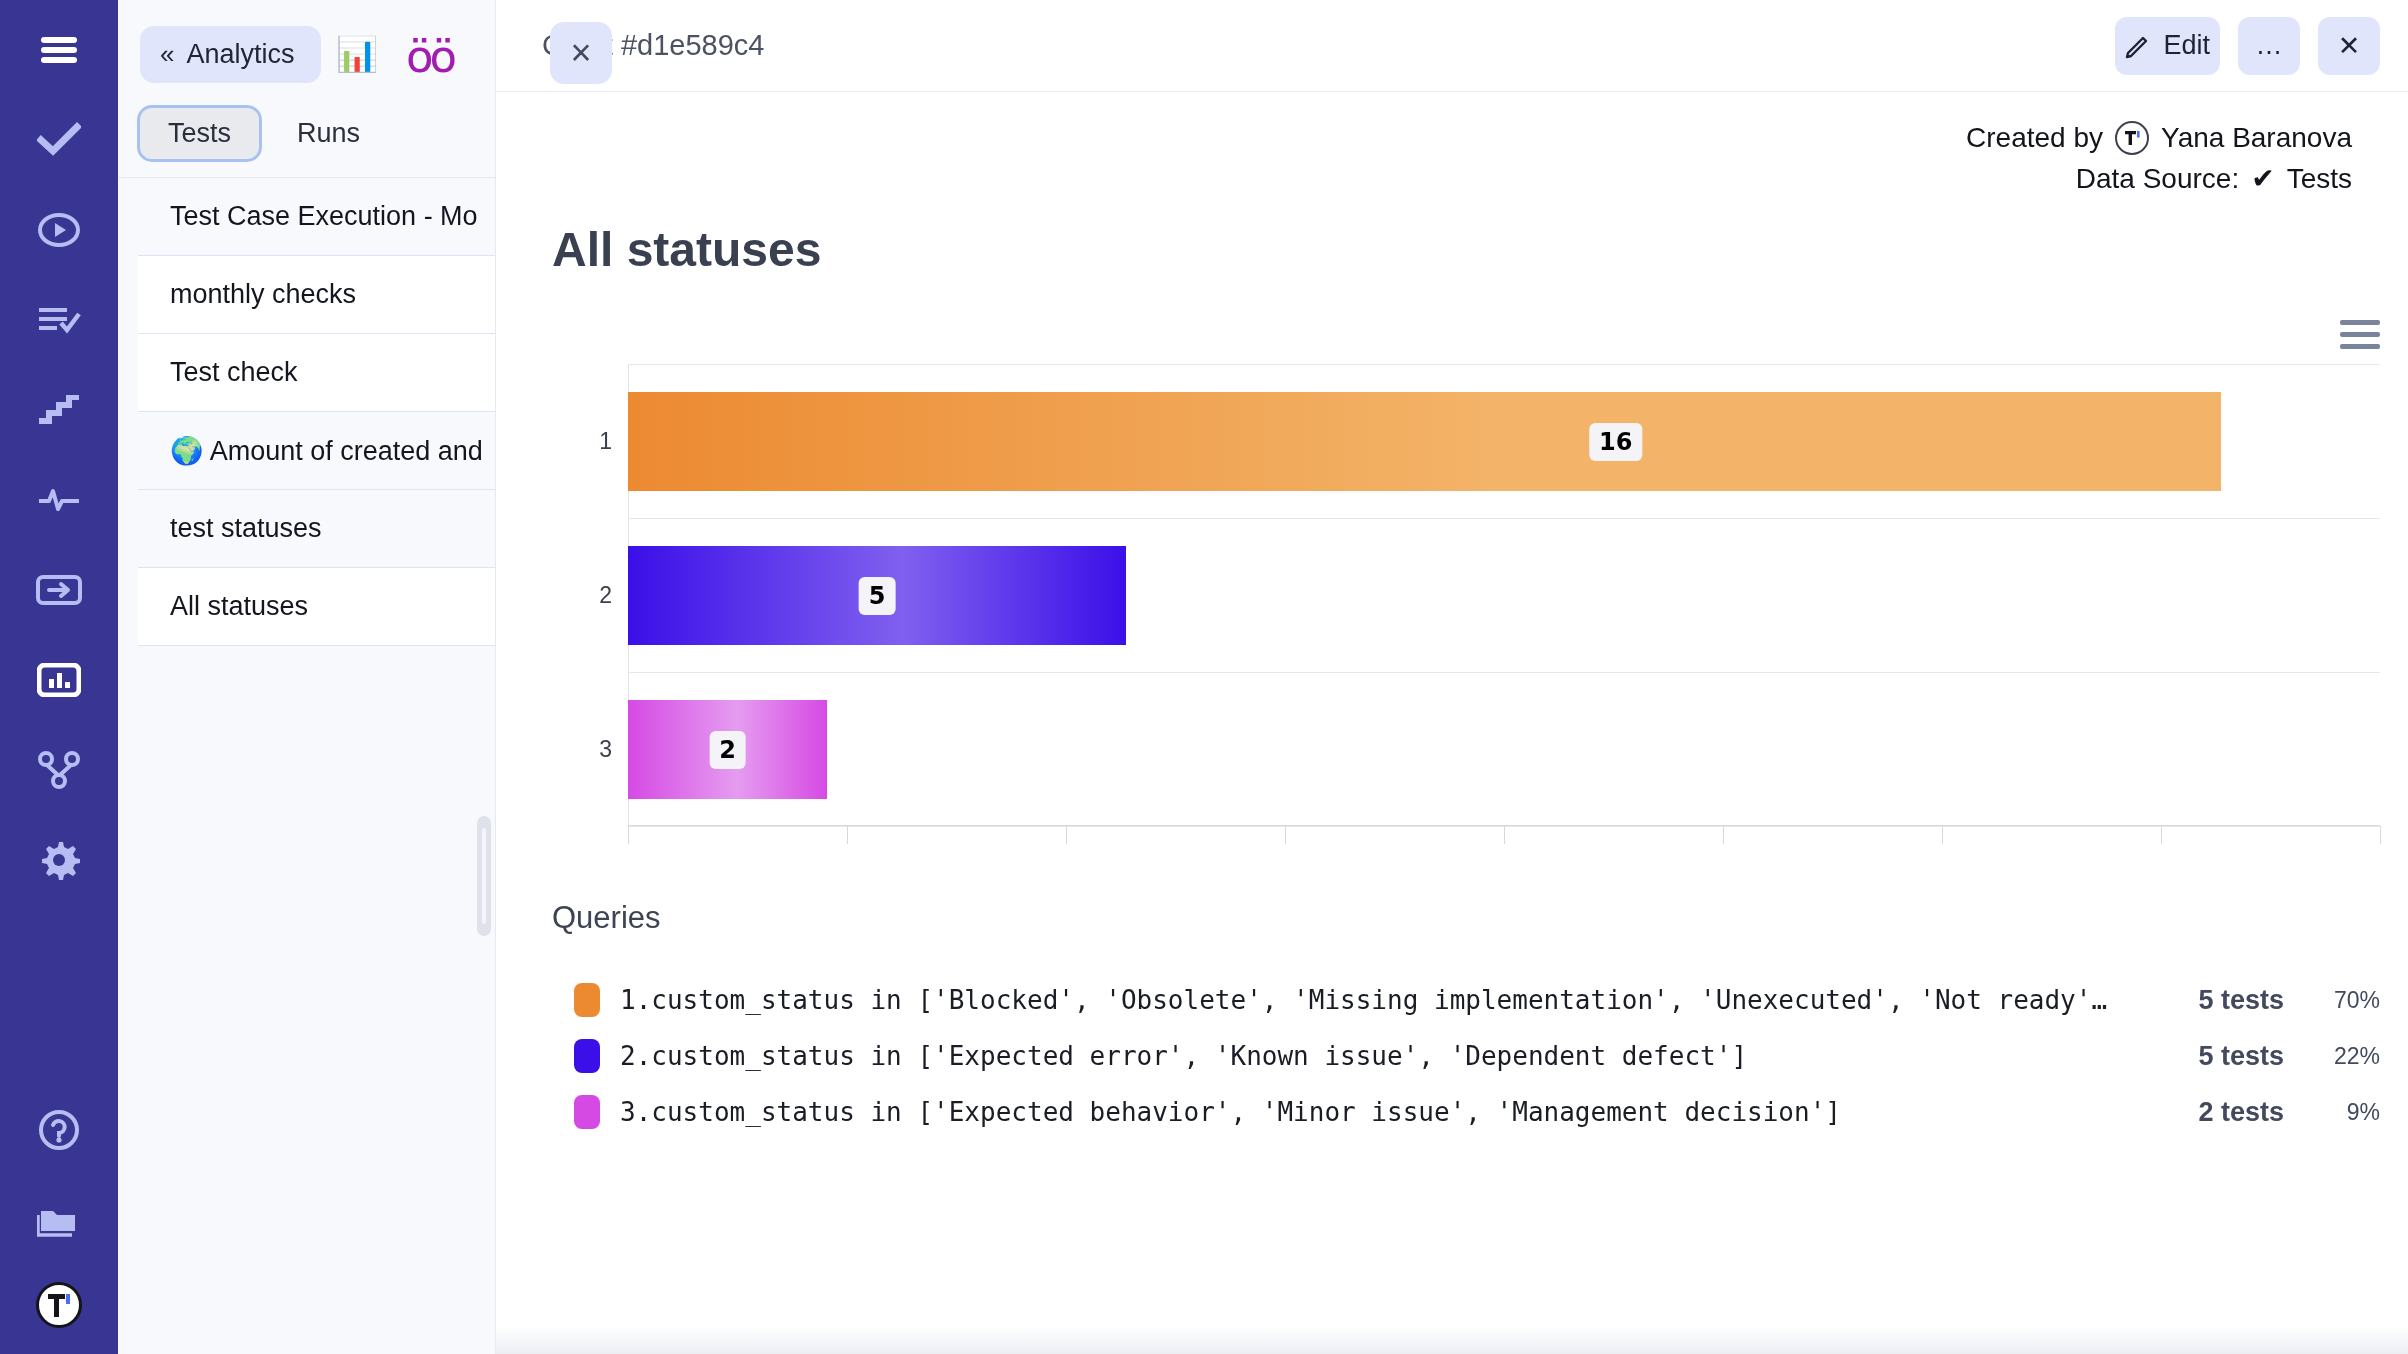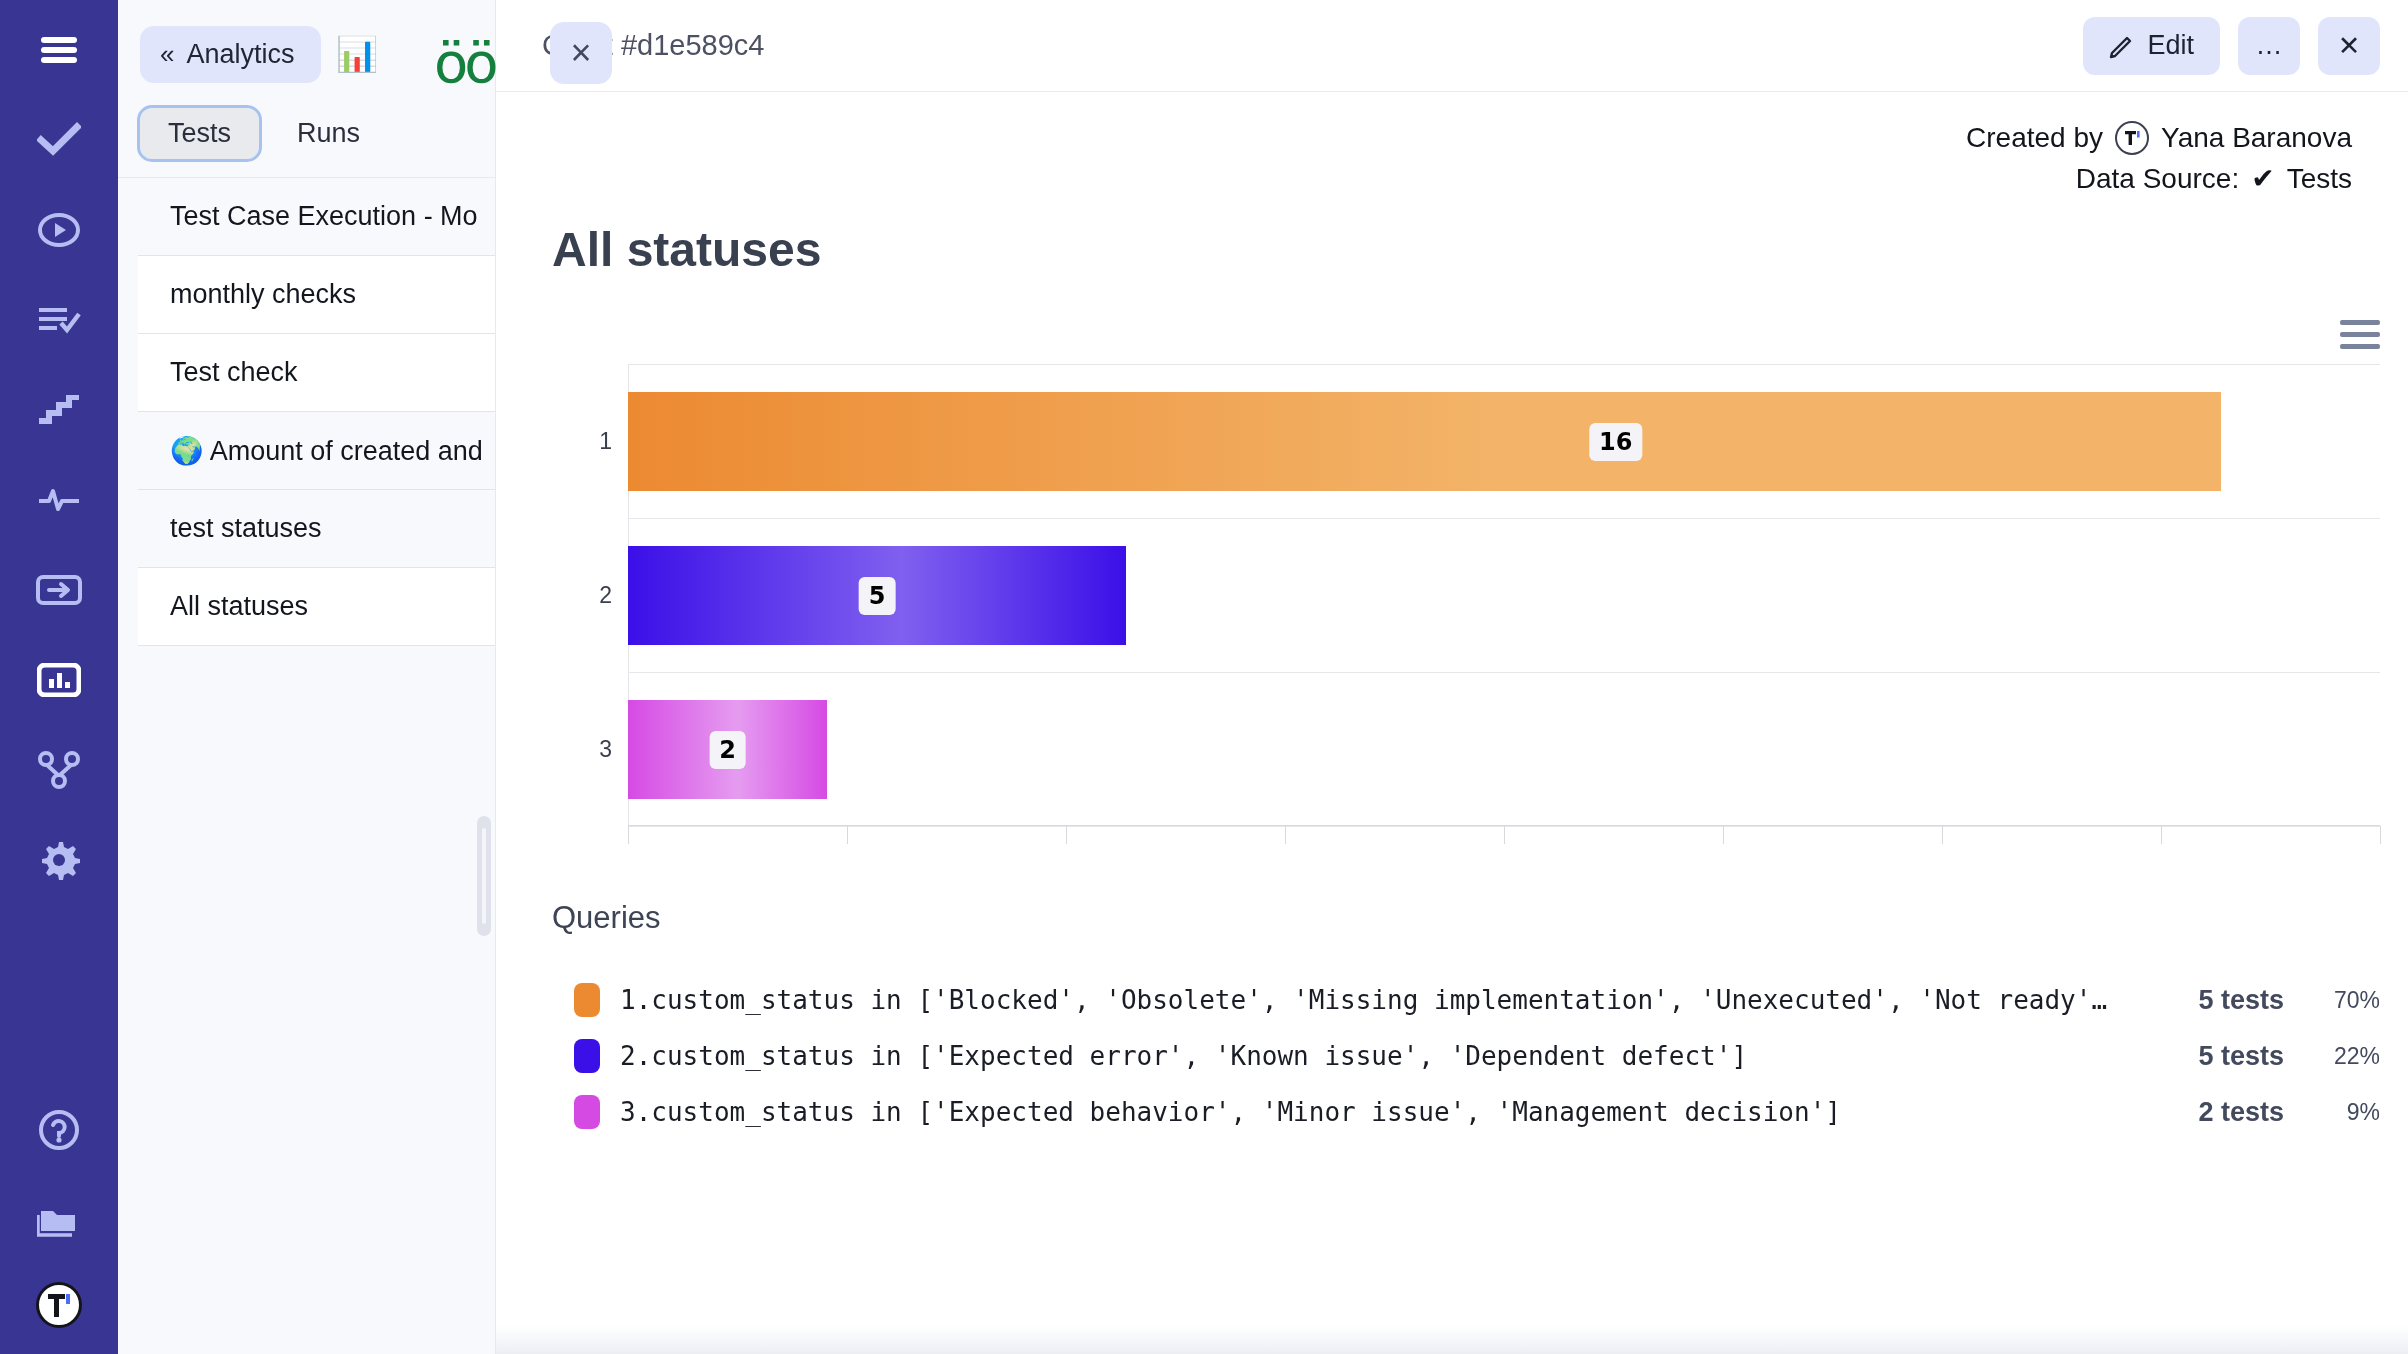--- a/index.html
+++ b/index.html
@@ -50,22 +50,22 @@
   }
   .analytics-btn {
     display: inline-flex; align-items: center; gap: 14px;
     background: #e1e5fb; color: #222634;
     border-radius: 14px; padding: 13px 26px 13px 20px;
     font-size: 27px; cursor: pointer; white-space: nowrap;
   }
   .chev { font-size: 26px; line-height: 1; letter-spacing: -2px; }
   .bar-emoji { font-size: 34px; line-height: 1; margin-left: 6px; }
   .ghost-face {
-    position: absolute; left: 316px; top: 30px;
-    font-size: 56px; color: #15803d; letter-spacing: -4px;
+    position: absolute; left: 288px; top: 30px;
+    font-size: 45px; color: #a21caf; letter-spacing: -4px;
     font-family: "DejaVu Sans", sans-serif;
   }
   .close-chip {
     position: absolute; left: 432px; top: 22px;
     width: 62px; height: 62px; border-radius: 14px;
     background: #e1e5fb; color: #43485c;
     display: flex; align-items: center; justify-content: center;
     font-size: 36px; cursor: pointer; z-index: 5;
   }
   .tabs {
@@ -104,21 +104,21 @@
     display: flex; align-items: center;
     border-bottom: 1px solid #e9ebf1;
     padding: 0 28px 0 46px;
   }
   .chart-id { font-size: 29px; color: #4d5263; }
   .head-actions { margin-left: auto; display: flex; align-items: center; gap: 18px; }
   .btn {
     background: #e1e5fb; color: #1e2233;
     border-radius: 12px; height: 58px;
     display: inline-flex; align-items: center; justify-content: center;
-    gap: 12px; padding: 0 26px; font-size: 27px; cursor: pointer;
+    gap: 12px; padding: 0 10px; font-size: 27px; cursor: pointer;
   }
   .btn.square { width: 62px; padding: 0; }
 
   .content { flex: 1; overflow: hidden; position: relative; padding: 0 56px; }
 
   .meta {
     text-align: right; padding-top: 26px; font-size: 28px; color: #13151c;
     line-height: 1.45;
   }
   .meta-row { display: flex; justify-content: flex-end; align-items: center; gap: 12px; }

